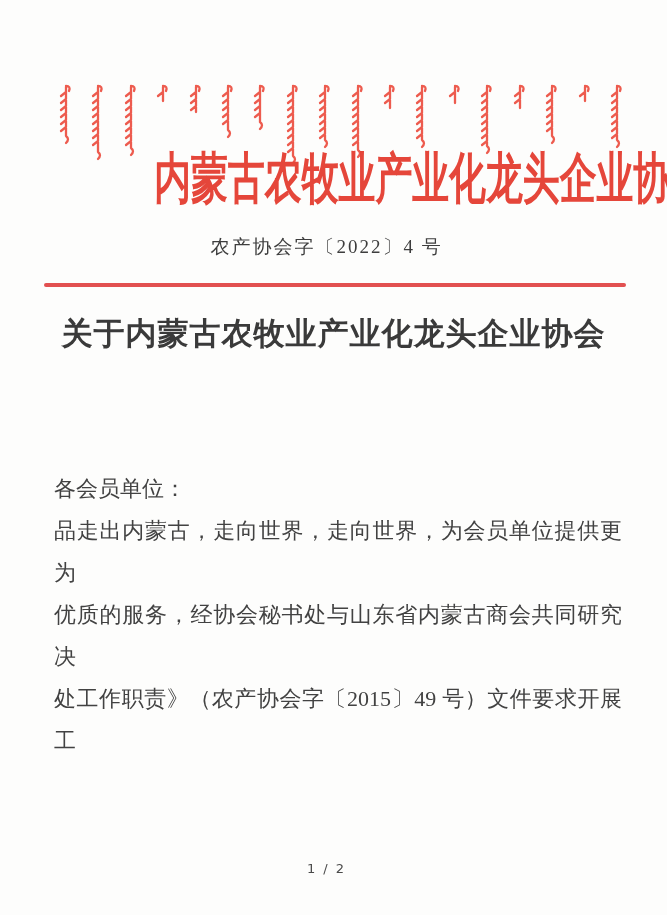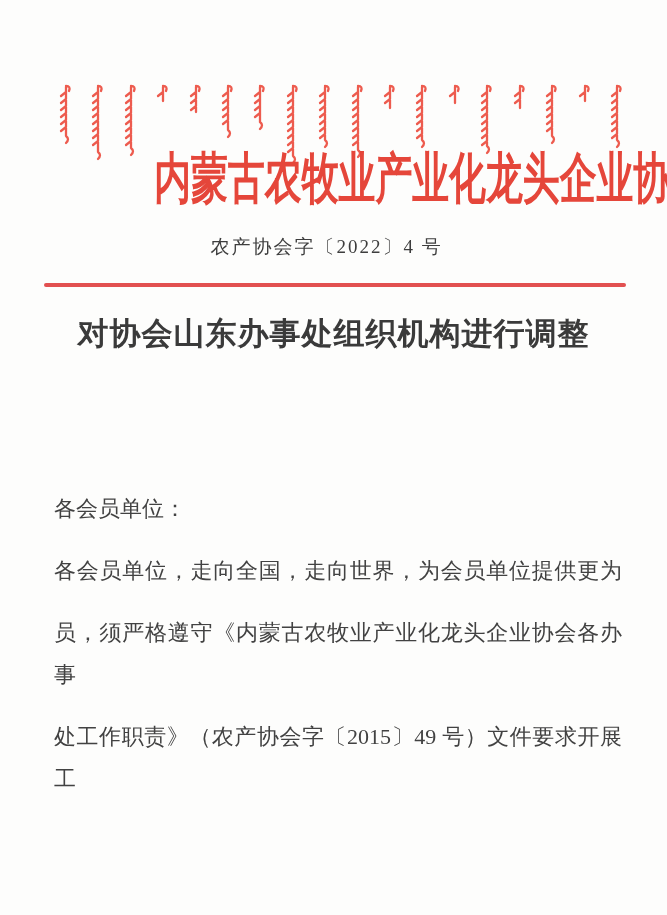--- a/index.html
+++ b/index.html
@@ -94,21 +94,20 @@
     position: absolute;
     top: 468px;
     left: 54px;
     width: 568px;
     font-size: 22px;
     line-height: 42px;
     color: #424242;
   }
   .doc-line {
     white-space: nowrap;
-    margin-top: 20px;
   }
   .doc-line.fill {
     white-space: normal;
     text-align: justify;
     text-align-last: justify;
   }
   .doc-line.indent {
     text-indent: 44px;
   }
 
@@ -189,25 +188,26 @@
 
   <div class="org-title-wrap">
     <span class="org-title">内蒙古农牧业产业化龙头企业协会文件</span>
   </div>
 
   <div class="doc-number">农产协会字〔2022〕4 号</div>
 
   <div class="red-rule"></div>
 
   <div class="doc-title">
-    <div>对协会山东办事处组织机构进行调整</div>
+    <div>关于内蒙古农牧业产业化龙头企业协会</div>
   </div>
 
   <div class="doc-body">
     <div class="doc-line">各会员单位：</div>
-    <div class="doc-line fill">各会员单位，走向全国，走向世界，为会员单位提供更为</div>
-    <div class="doc-line fill">员，须严格遵守《内蒙古农牧业产业化龙头企业协会各办事</div>
+    <div class="doc-line fill">品走出内蒙古，走向世界，走向世界，为会员单位提供更为</div>
+    <div class="doc-line fill">优质的服务，经协会秘书处与山东省内蒙古商会共同研究决</div>
     <div class="doc-line fill">处工作职责》（农产协会字〔2015〕49 号）文件要求开展工</div>
 
   </div>
 
+  <div class="page-number">1 / 2</div>
 
 </div>
 
 </body></html>

